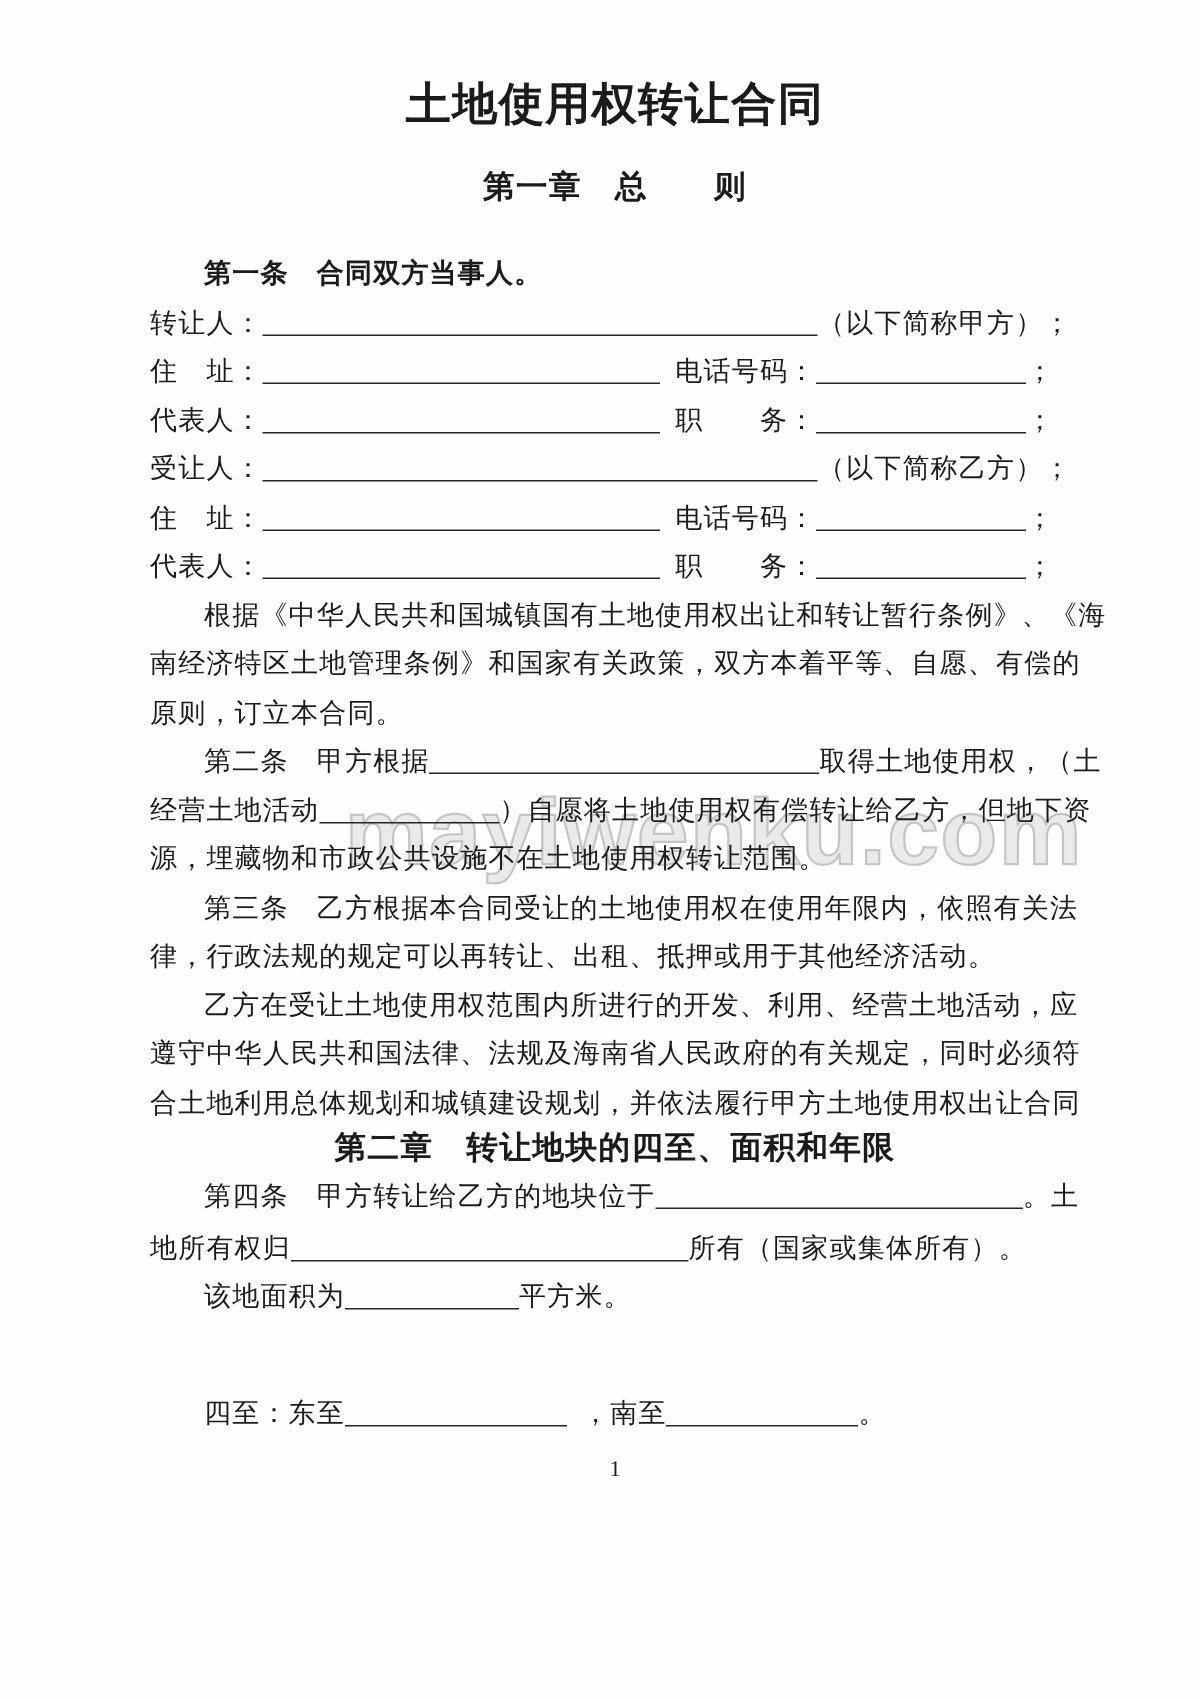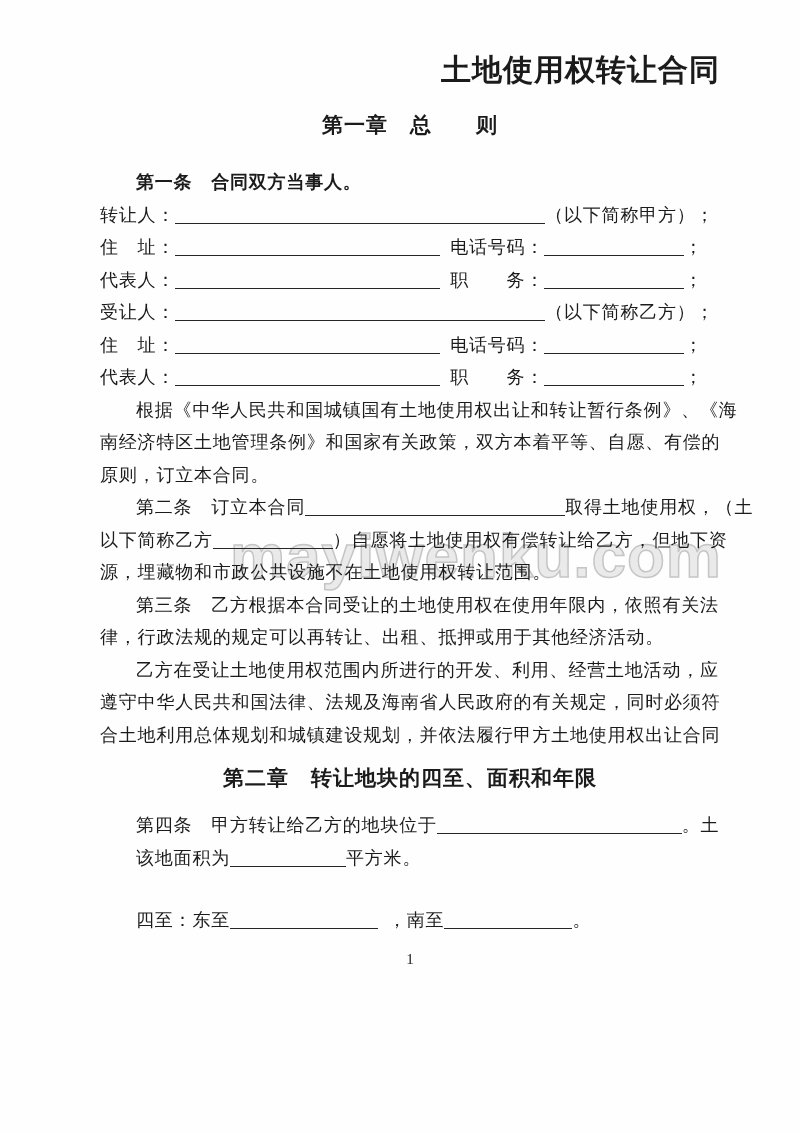--- a/index.html
+++ b/index.html
@@ -16,43 +16,43 @@
     position:relative; z-index:1;
     box-sizing:border-box;
     width:800px; height:1132px;
     padding:0 80px 0 100px;
   }
   .doc-title {
     margin-top:50px;
     line-height:40px;
     font-size:30px;
     font-weight:bold;
-    text-align:right;
+    text-align:center;
     letter-spacing:1px;
   }
   .ch-heading {
     font-family:"Liberation Sans","DejaVu Sans",sans-serif;
     font-weight:bold;
     font-size:21px;
     text-align:center;
     line-height:30px;
     letter-spacing:1px;
   }
   .ch1-heading { margin-top:20px; }
-  .ch2-heading { margin-top:12px; }
+  .ch2-heading { }
   .ln {
     font-size:18px;
     line-height:32.5px;
     letter-spacing:0.8px;
     white-space:nowrap;
   }
   .indent { padding-left:36px; }
   .clause1 { margin-top:26px;font-weight:bold; }
-  .clause4 { margin-top:16px; }
-  .boundary { margin-top:30px; }
+  .clause4 { margin-top:2px;font-family:Liberation Mono, monospace; }
+  .boundary { margin-top:45px; }
   .blank {
     display:inline-block;
     border-bottom:1.5px solid #262626;
     height:2px;
     transform:translateY(3px);
   }
   .w370 { width:370px; }
   .w265 { width:265px; }
   .w140 { width:140px; }
   .w260 { width:260px; }
@@ -116,38 +116,41 @@
     </div>
     <div class="ln">
       <span>代表人：</span><span class="blank w265"></span><span class="sp-before">职　　务：</span><span class="blank w140"></span><span>；</span>
     </div>
 
     <div class="ln indent">根据《中华人民共和国城镇国有土地使用权出让和转让暂行条例》、《海</div>
     <div class="ln">南经济特区土地管理条例》和国家有关政策，双方本着平等、自愿、有偿的</div>
     <div class="ln">原则，订立本合同。</div>
 
     <div class="ln indent">
-      <span>第二条　订立本合同</span><span class="blank w260"></span><span>取得土地使用权，（土</span>
+      <span>第二条　甲方根据</span><span class="blank w260"></span><span>取得土地使用权，（土</span>
     </div>
     <div class="ln">
-      <span>以下简称乙方</span><span class="blank w120"></span><span>）自愿将土地使用权有偿转让给乙方，但地下资</span>
+      <span>经营土地活动</span><span class="blank w120"></span><span>）自愿将土地使用权有偿转让给乙方，但地下资</span>
     </div>
     <div class="ln">源，埋藏物和市政公共设施不在土地使用权转让范围。</div>
 
     <div class="ln indent">第三条　乙方根据本合同受让的土地使用权在使用年限内，依照有关法</div>
     <div class="ln">律，行政法规的规定可以再转让、出租、抵押或用于其他经济活动。</div>
 
     <div class="ln indent">乙方在受让土地使用权范围内所进行的开发、利用、经营土地活动，应</div>
     <div class="ln">遵守中华人民共和国法律、法规及海南省人民政府的有关规定，同时必须符</div>
     <div class="ln">合土地利用总体规划和城镇建设规划，并依法履行甲方土地使用权出让合同</div>
 
     <div class="ch-heading ch2-heading">第二章　转让地块的四至、面积和年限</div>
 
     <div class="ln indent clause4">
       <span>第四条　甲方转让给乙方的地块位于</span><span class="blank w245"></span><span>。土</span>
+    </div>
+    <div class="ln">
+      <span>地所有权归</span><span class="blank w265b"></span><span>所有（国家或集体所有）。</span>
     </div>
 
     <div class="ln indent">
       <span>该地面积为</span><span class="blank w116"></span><span>平方米。</span>
     </div>
 
     <div class="ln indent boundary">
       <span>四至：东至</span><span class="blank w148"></span><span class="sp-before">，南至</span><span class="blank w128"></span><span>。</span>
     </div>
 

